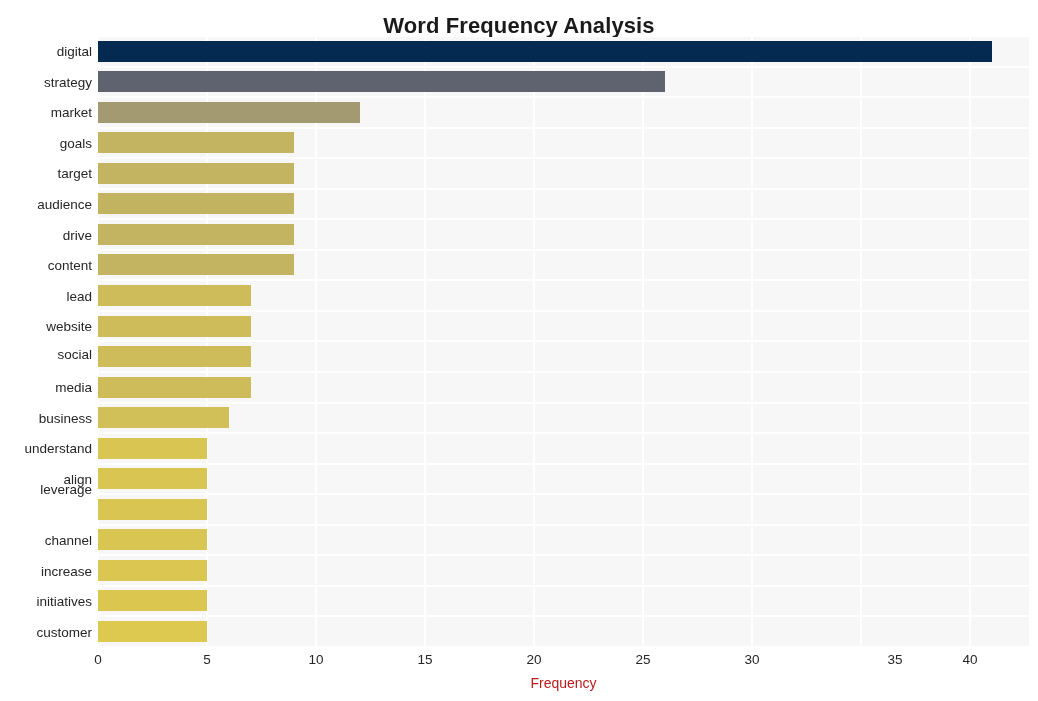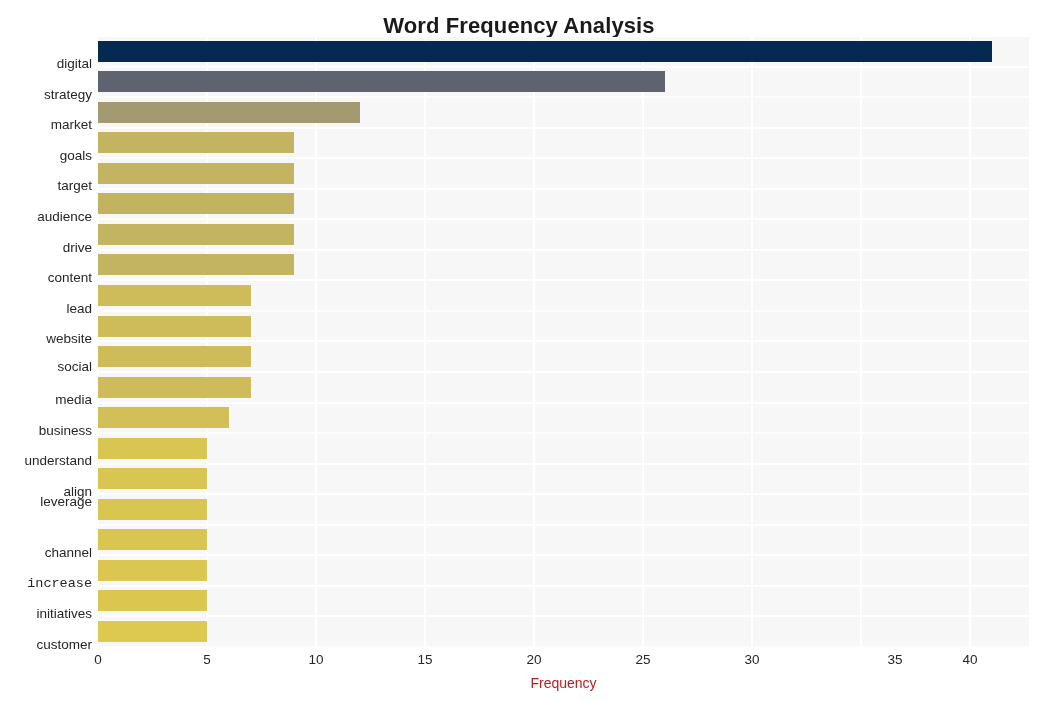--- a/index.html
+++ b/index.html
@@ -83,21 +83,20 @@
     background: #ffffff;
   }
 
   
   #y-axis-labels {
     position: absolute;
     left: 0;
     top: 37px;
     width: 92px;
     height: 611px;
-    margin-top: 12px;
   }
 
   .y-tick-label {
     position: absolute;
     right: 0;
     width: 92px;
     text-align: right;
     font-size: 13.5px;
     color: #262626;
     line-height: 14px;
@@ -245,21 +244,21 @@
       <div class="y-tick-label" style="top: 222.125px; text-align: right;">content</div>
       <div class="y-tick-label" style="top: 252.675px;">lead</div>
       <div class="y-tick-label" style="top: 283.225px;">website</div>
       <div class="y-tick-label" style="top: 311px; padding-left: 28px;">social</div>
       <div class="y-tick-label" style="top: 344.325px;">media</div>
       <div class="y-tick-label" style="top: 374.875px;">business</div>
       <div class="y-tick-label" style="top: 405.425px;">understand</div>
       <div class="y-tick-label" style="top: 435.975px;">align</div>
       <div class="y-tick-label" style="top: 446px; padding-left: 24px;">leverage</div>
       <div class="y-tick-label" style="top: 497.075px;">channel</div>
-      <div class="y-tick-label" style="top: 527.625px; font-family: Liberation Mono, monospace;">increase</div>
+      <div class="y-tick-label" style="top: 527.625px;">increase</div>
       <div class="y-tick-label" style="top: 558.175px;">initiatives</div>
       <div class="y-tick-label" style="top: 588.725px;">customer</div>
     </div>
 
   <div id="x-axis-labels">
       <div class="x-tick-label" style="left: 98px;">0</div>
       <div class="x-tick-label" style="left: 207.016px;">5</div>
       <div class="x-tick-label" style="left: 316.033px;">10</div>
       <div class="x-tick-label" style="left: 425.049px;">15</div>
       <div class="x-tick-label" style="left: 534.066px;">20</div>

